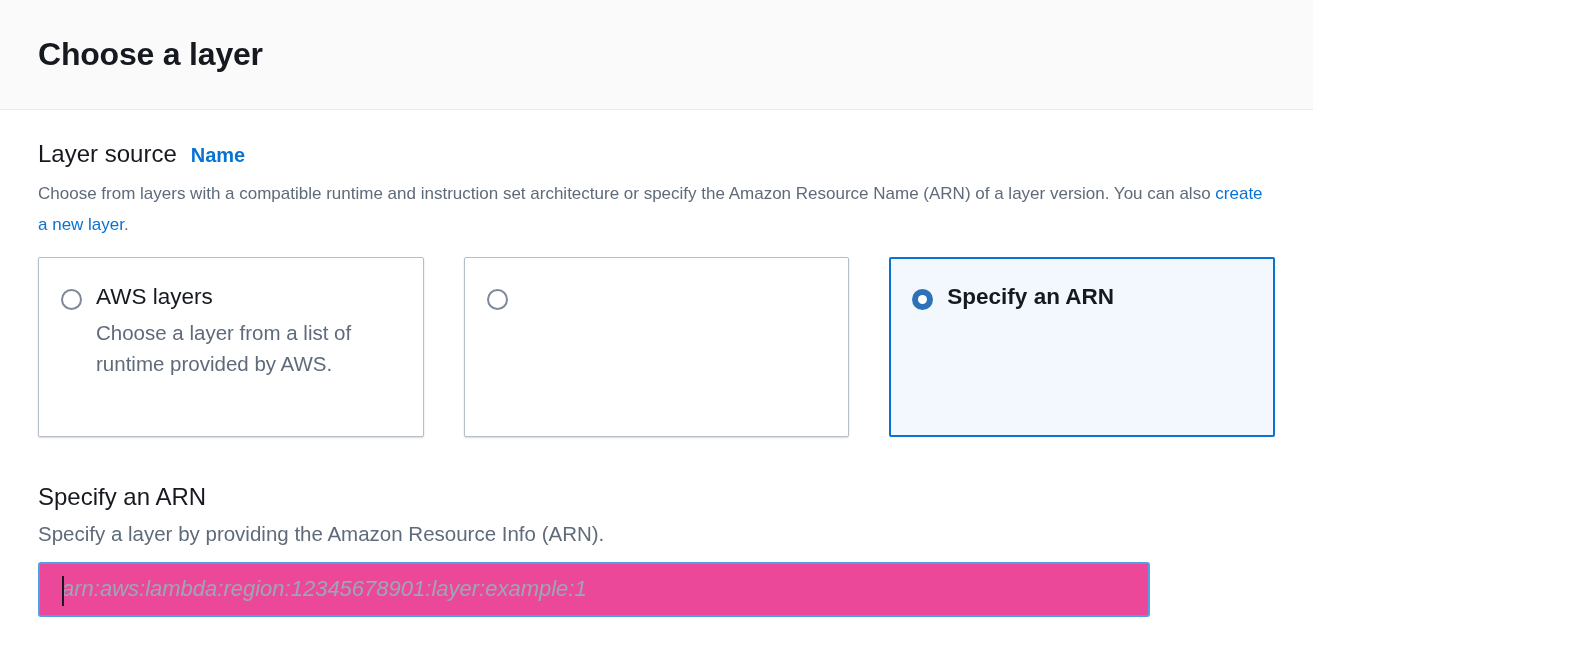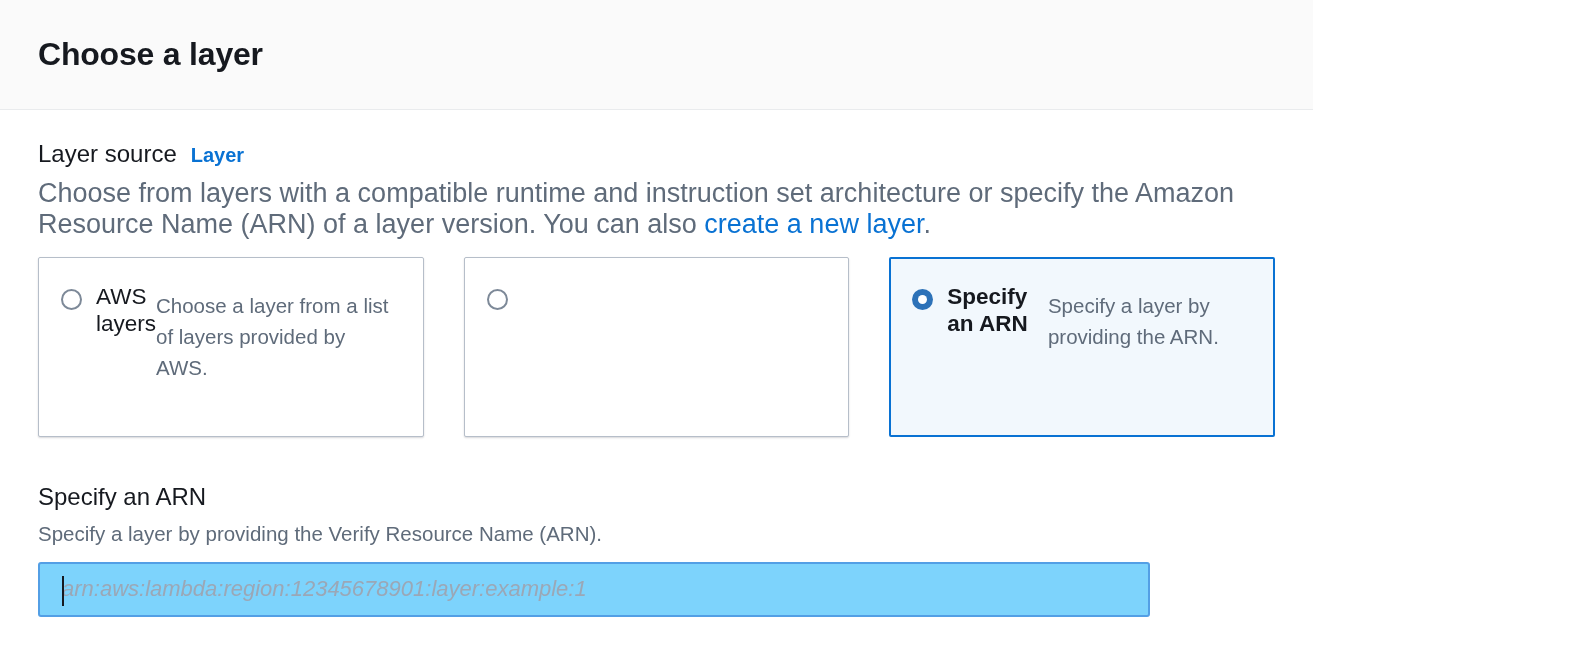--- a/index.html
+++ b/index.html
@@ -64,21 +64,21 @@
   .info-link {
     font-size: 20px;
     font-weight: bold;
     color: #0972d3;
     cursor: pointer;
     line-height: 1.2;
   }
 
   .field-description {
     margin-top: 9px;
-    font-size: 27px;
+    font-size: 17px;
     line-height: 31px;
     color: #5f6b7a;
     max-width: 1470px;
   }
   .inline-link {
     color: #0972d3;
     cursor: pointer;
   }
 
   
@@ -126,21 +126,21 @@
     content: "";
     position: absolute;
     top: 6px;
     left: 6px;
     width: 9px;
     height: 9px;
     border-radius: 50%;
     background: #ffffff;
   }
 
-  .tile-texts { display: flex; flex-direction: row; }
+  .tile-texts { display: flex; flex-direction: column; }
   .tile-label {
     font-size: 22.5px;
     font-weight: 400;
     color: #16191f;
     line-height: 1.2;
   }
   .tile.selected .tile-label { font-weight: bold; }
   .tile-description {
     margin-top: 7px;
     font-size: 20.5px;
@@ -170,21 +170,21 @@
     align-items: center;
     gap: 39px;
   }
   .arn-input-wrap {
     position: relative;
     width: 1112px;
     height: 55px;
     box-sizing: border-box;
     border: 2px solid #539fe5;
     border-radius: 3px;
-    background: #7dd3fc;
+    background: #ec4899;
     display: flex;
     align-items: flex-end;
   }
   .caret {
     position: absolute;
     left: 22px;
     top: 12px;
     width: 2px;
     height: 30px;
     background: #16191f;
@@ -230,56 +230,55 @@
 <div class="dialog">
 
   <div class="dialog-header">
     <div class="dialog-title">Choose a layer</div>
   </div>
 
   <div class="dialog-body">
 
     <div class="field-label-row">
       <span class="field-label">Layer source</span>
-      <span class="info-link">Layer</span>
+      <span class="info-link">Name</span>
     </div>
 
     <div class="field-description">
       <span>Choose from layers with a compatible runtime and instruction set architecture or specify the Amazon Resource Name (ARN) of a layer version. You can also </span><span class="inline-link">create a new layer</span><span>.</span>
     </div>
 
     <div class="tiles">
 
       <div class="tile">
         <span class="radio-outer"></span>
         <span class="tile-texts">
           <span class="tile-label">AWS layers</span>
-          <span class="tile-description">Choose a layer from a list of layers provided by AWS.</span>
+          <span class="tile-description">Choose a layer from a list of runtime provided by AWS.</span>
         </span>
       </div>
 
       <div class="tile">
         <span class="radio-outer"></span>
         <span class="tile-texts">
         </span>
       </div>
 
       <div class="tile selected">
         <span class="radio-outer"></span>
         <span class="tile-texts">
           <span class="tile-label">Specify an ARN</span>
-          <span class="tile-description">Specify a layer by providing the ARN.</span>
         </span>
       </div>
 
     </div>
 
     <div class="arn-section">
       <div class="arn-label">Specify an ARN</div>
-      <div class="arn-description">Specify a layer by providing the Verify Resource Name (ARN).</div>
+      <div class="arn-description">Specify a layer by providing the Amazon Resource Info (ARN).</div>
 
       <div class="arn-row">
         <div class="arn-input-wrap">
           <span class="caret"></span>
           <input class="arn-input" type="text" placeholder="arn:aws:lambda:region:12345678901:layer:example:1" style="">
         </div>
       </div>
     </div>
 
   </div>

